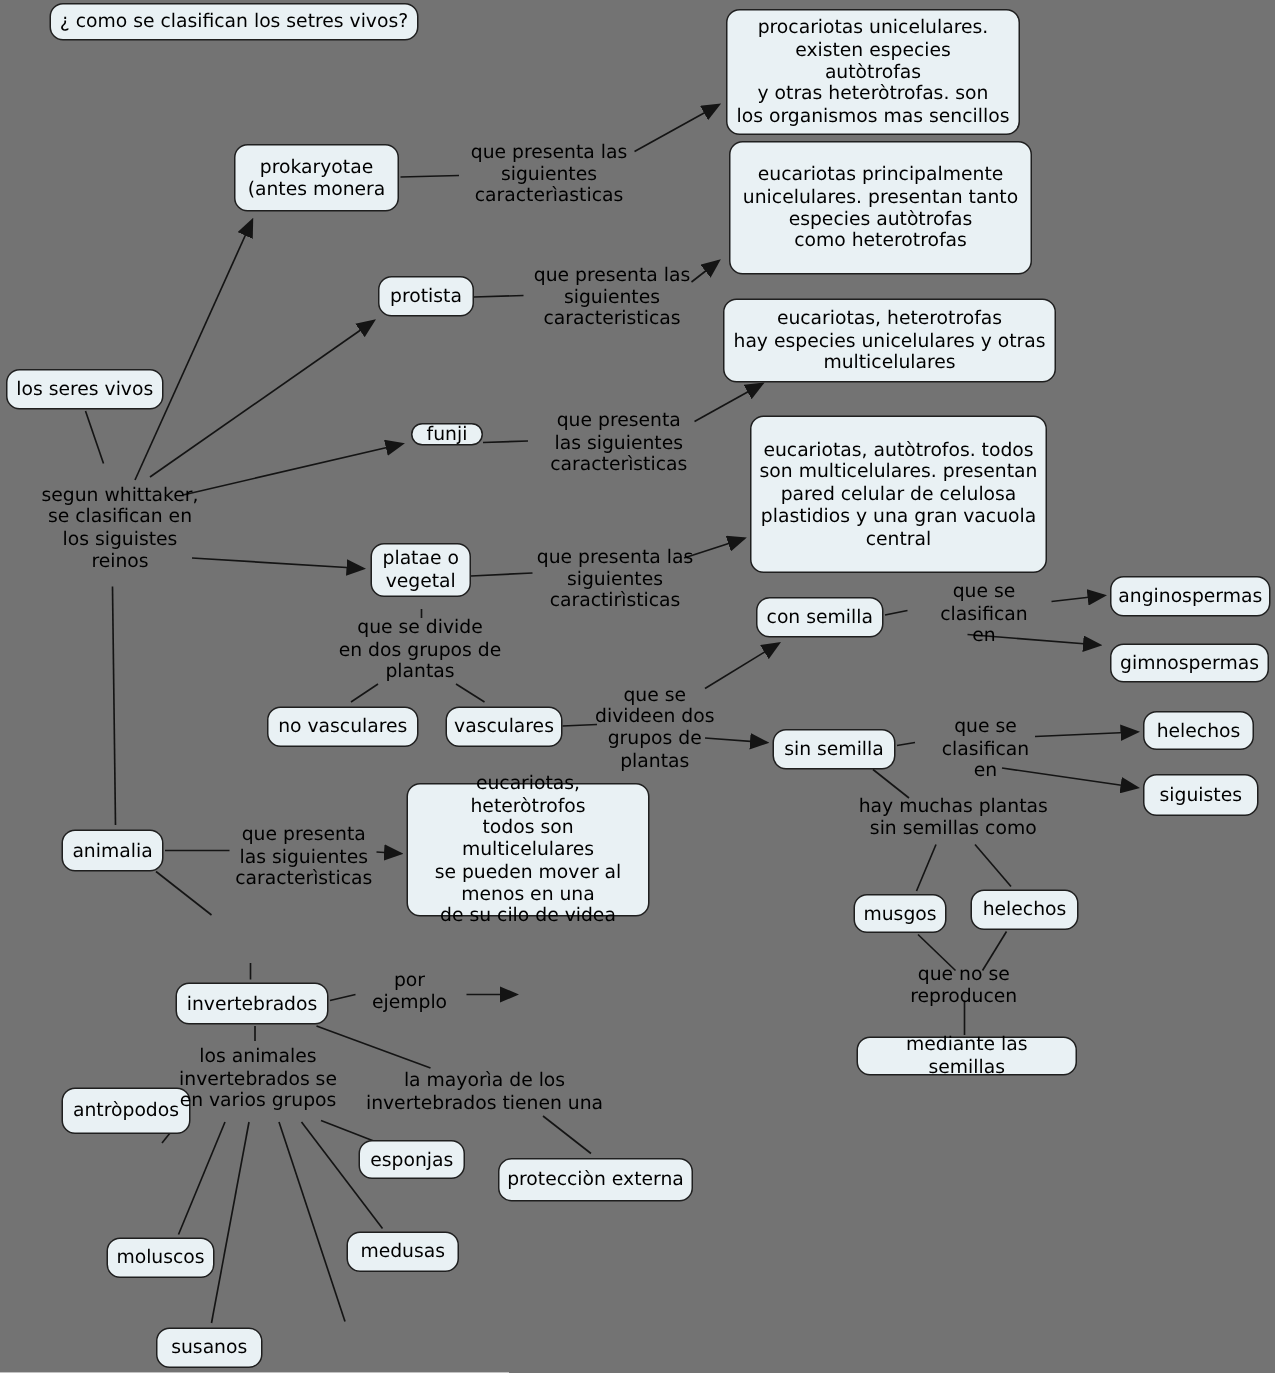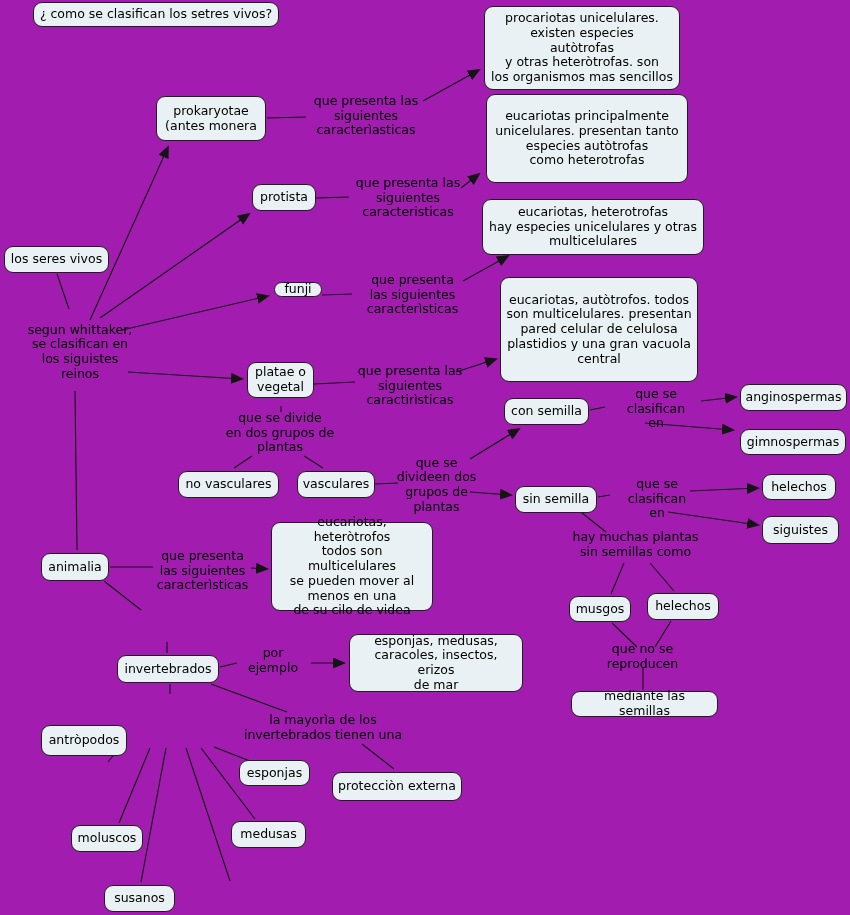--- a/index.html
+++ b/index.html
@@ -1,17 +1,17 @@
 <!DOCTYPE html>
 <html><head>
 <meta charset="utf-8">
 <style>
   html,body{margin:0;padding:0;background:#ffffff;}
   #canvas{
-    position:relative;width:850px;height:915px;background:#a21caf;overflow:hidden;
+    position:relative;width:850px;height:915px;background:#737373;overflow:hidden;
     font-family:"DejaVu Sans","Liberation Sans",sans-serif;
   }
   #wires{position:absolute;left:0;top:0;width:850px;height:915px;}
   .node{
     position:absolute;box-sizing:border-box;
     display:flex;align-items:center;justify-content:center;
     text-align:center;white-space:pre-line;
     background:#e9f1f4;border:1px solid #1f1f1f;border-radius:9px;
     font-size:12.5px;line-height:1.18;color:#000;padding:2px 5px;
   }
@@ -121,23 +121,20 @@
   <div class="node" style="left:41px;top:553px;width:68px;height:28px">animalia</div>
   <div class="node" style="left:271px;top:522px;width:162px;height:89px">eucariotas, heteròtrofos
 todos son multicelulares
 se pueden mover al
 menos en una
 de su cilo de videa</div>
   <div class="node" style="left:569px;top:596px;width:62px;height:26px">musgos</div>
   <div class="node" style="left:647px;top:593px;width:72px;height:27px">helechos</div>
   <div class="node" style="left:571px;top:691px;width:147px;height:26px">mediante las semillas</div>
   <div class="node" style="left:117px;top:655px;width:102px;height:28px">invertebrados</div>
-  <div class="node" style="left:349px;top:634px;width:174px;height:58px">esponjas, medusas,
-caracoles, insectos, erizos
-de mar</div>
   <div class="node" style="left:41px;top:725px;width:86px;height:31px">antròpodos</div>
   <div class="node" style="left:239px;top:760px;width:71px;height:26px">esponjas</div>
   <div class="node" style="left:332px;top:772px;width:130px;height:29px">protecciòn externa</div>
   <div class="node" style="left:71px;top:825px;width:72px;height:27px">moluscos</div>
   <div class="node" style="left:231px;top:821px;width:75px;height:27px">medusas</div>
   <div class="node" style="left:104px;top:885px;width:71px;height:27px">susanos</div>
 
   <div class="edge-label" style="left:306px;top:92px;width:120px;height:48px">que presenta las
 siguientes
 caracterìasticas</div>
@@ -164,17 +161,20 @@
 grupos de
 plantas</div>
   <div class="edge-label" style="left:607px;top:483px;width:100px;height:32px">que se clasifican
 en</div>
   <div class="edge-label" style="left:568px;top:528px;width:135px;height:33px">hay muchas plantas
 sin semillas como</div>
   <div class="edge-label" style="left:155px;top:547px;width:95px;height:48px">que presenta
 las siguientes
 caracterìsticas</div>
   <div class="edge-label" style="left:236px;top:652px;width:74px;height:17px">por ejemplo</div>
+  <div class="edge-label" style="left:117px;top:694px;width:110px;height:50px">los animales
+invertebrados se
+en varios grupos</div>
   <div class="edge-label" style="left:242px;top:711px;width:162px;height:33px">la mayorìa de los
 invertebrados tienen una</div>
   <div class="edge-label" style="left:575px;top:648px;width:135px;height:17px">que no se reproducen</div>
 
 </div>
 
 </body></html>

